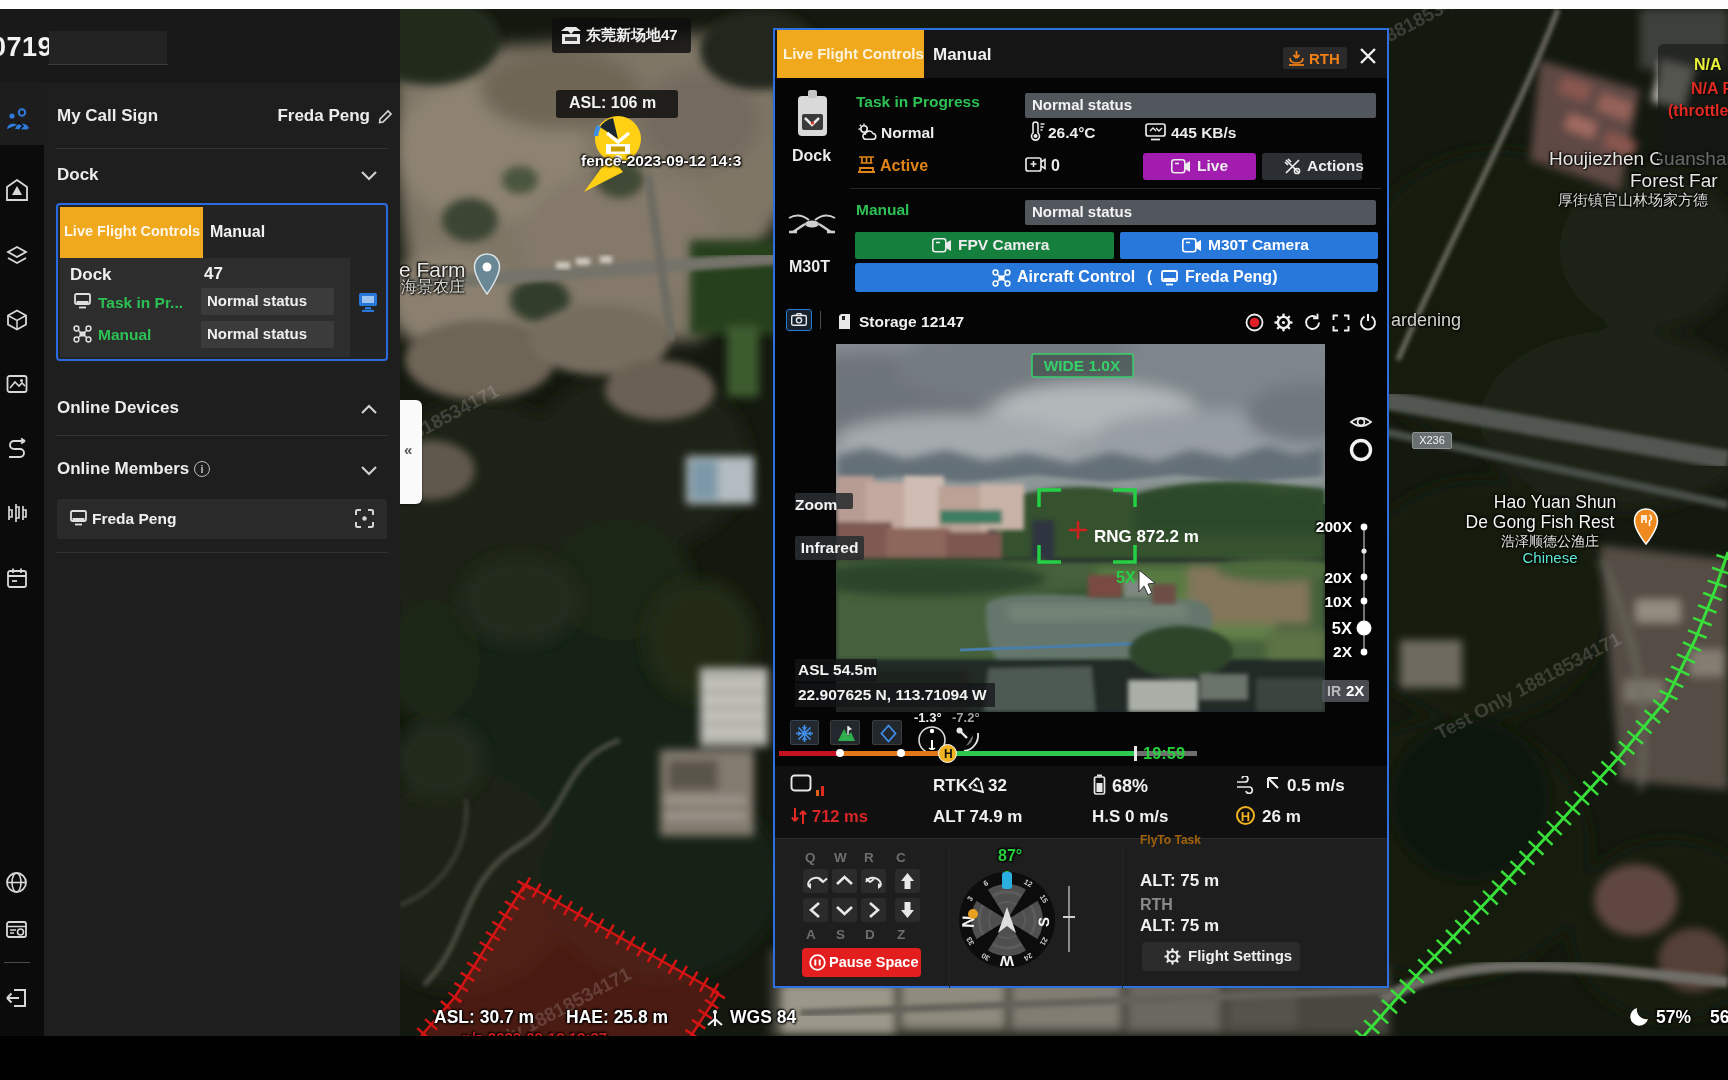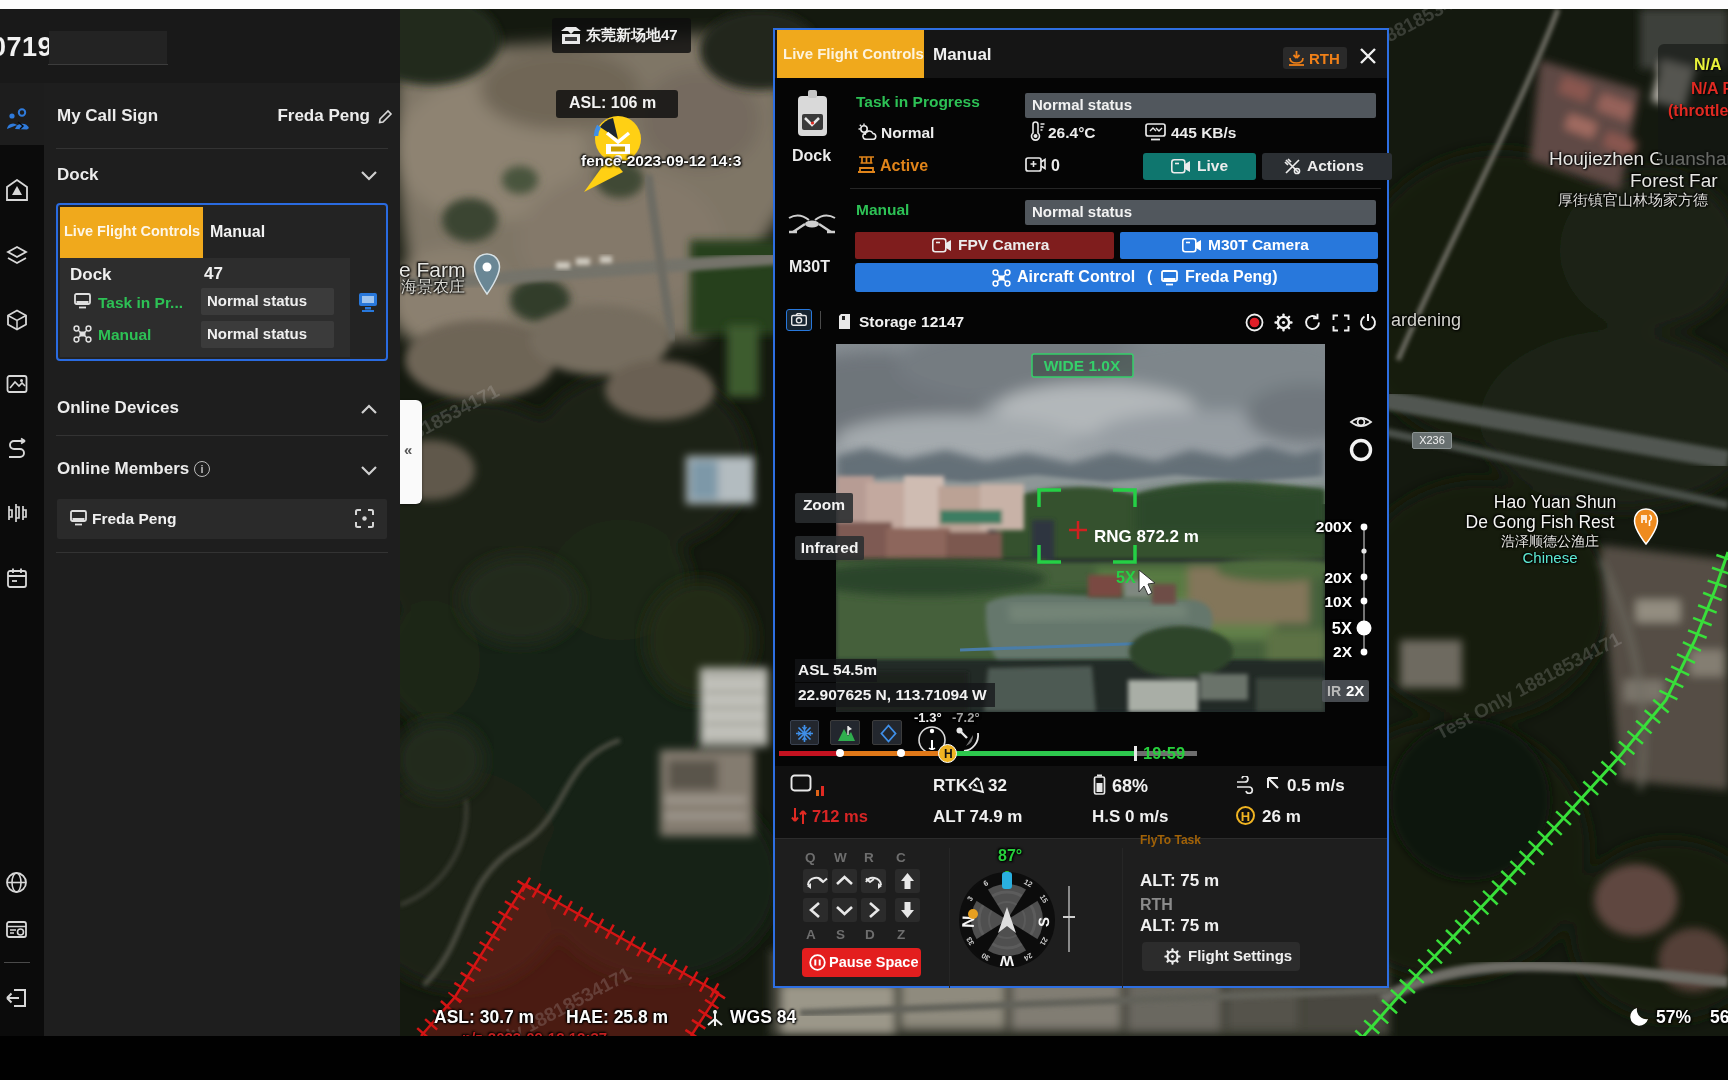--- a/index.html
+++ b/index.html
@@ -451,42 +451,42 @@
           <path d="M2 18 h17 M4 18 v-4 h13 v4" stroke="#e0841a" stroke-width="1.8" fill="none"></path>
           <path d="M3 3 h15 M6 3 v6 M10.5 3 v6 M15 3 v6 M4.5 9 h12" stroke="#e0841a" stroke-width="1.7" fill="none"></path>
         </svg></div>
     <div class="abs" style="left:105px;top:127px;font-size:16px;font-weight:bold;color:#e0841a;">Active</div>
     <div class="abs" style="left:250px;top:125px;"><svg width="21" height="19" viewBox="0 0 21 19">
           <rect x="1" y="3" width="15" height="13" rx="2" fill="none" stroke="#e8e8e8" stroke-width="1.7"></rect>
           <path d="M16 7 l4-2.5 v9 L16 11" fill="none" stroke="#e8e8e8" stroke-width="1.6"></path>
           <path d="M8.5 6 v6 M5.5 9 h6" stroke="#e8e8e8" stroke-width="1.6"></path>
         </svg></div>
     <div class="abs" style="left:276px;top:127px;font-size:16px;font-weight:bold;color:#ececec;">0</div>
-    <div class="abs" style="left:368px;top:123px;width:113px;height:27px;background:#0f766e;border-radius:3px;">
+    <div class="abs" style="left:368px;top:123px;width:113px;height:27px;background:#a21caf;border-radius:3px;">
       <svg class="abs" style="left:28px;top:6px;" width="20" height="15" viewBox="0 0 20 15">
           <rect x="0.8" y="0.8" width="13" height="13" rx="2.5" fill="none" stroke="#ececec" stroke-width="1.6"></rect>
           <path d="M14 5 l5-3 v11 l-5-3" fill="#ececec"></path>
           <path d="M4 4.5 h4" stroke="#ececec" stroke-width="1.6"></path>
         </svg>
       <div class="abs" style="left:54px;top:4px;font-size:15.5px;font-weight:bold;color:#ececec;">Live</div>
     </div>
-    <div class="abs" style="left:487px;top:123px;width:130px;height:27px;background:#2b2f33;border-radius:3px;">
+    <div class="abs" style="left:487px;top:123px;width:100px;height:27px;background:#2b2f33;border-radius:3px;">
       <svg class="abs" style="left:22px;top:5px;" width="17" height="17" viewBox="0 0 17 17">
           <path d="M2 15 L15 2 M2 2 L15 15 M4 1 l3 3 M1 4 l3 3" stroke="#ececec" stroke-width="1.7" fill="none"></path>
           <circle cx="13" cy="13" r="2.6" fill="none" stroke="#ececec" stroke-width="1.5"></circle>
         </svg>
       <div class="abs" style="left:45px;top:4px;font-size:15.5px;font-weight:bold;color:#ececec;">Actions</div>
     </div>
     <div class="abs" style="left:75px;top:158px;width:531px;height:1px;background:#262626;"></div>
 
     <div class="abs" style="left:81px;top:171px;font-size:15.5px;font-weight:bold;color:#2dc155;">Manual</div>
     <div class="abs" style="left:250px;top:170px;width:351px;height:25px;background:#51575d;border-radius:2px;">
       <div style="padding:3px 0 0 7px;font-size:15px;font-weight:bold;color:#f2f2f2;">Normal status</div>
     </div>
-    <div class="abs" style="left:80px;top:202px;width:259px;height:27px;background:#7f1d1d;border-radius:2px;">
+    <div class="abs" style="left:80px;top:202px;width:259px;height:27px;background:#15803d;border-radius:2px;">
       <svg class="abs" style="left:77px;top:6px;" width="20" height="15" viewBox="0 0 20 15">
           <rect x="0.8" y="0.8" width="13" height="13" rx="2.5" fill="none" stroke="#ececec" stroke-width="1.6"></rect>
           <path d="M14 5 l5-3 v11 l-5-3" fill="#ececec"></path>
           <path d="M4 4.5 h4" stroke="#ececec" stroke-width="1.6"></path>
         </svg>
       <div class="abs" style="left:103px;top:4px;font-size:15.5px;font-weight:bold;color:#ececec;">FPV Camera</div>
     </div>
     <div class="abs" style="left:345px;top:202px;width:258px;height:27px;background:#2878dc;border-radius:2px;">
       <svg class="abs" style="left:62px;top:6px;" width="20" height="15" viewBox="0 0 20 15">
           <rect x="0.8" y="0.8" width="13" height="13" rx="2.5" fill="none" stroke="#fff" stroke-width="1.6"></rect>
@@ -644,21 +644,21 @@
               <path d="M225 218 H203 V201"></path>
           </g>
           <path d="M242 177 V195 M233 186 H251" stroke="#d02020" stroke-width="2.5"></path>
           <text x="258" y="198" fill="#fff" font-size="17" font-weight="bold">RNG 872.2 m</text>
           <text x="280" y="239" fill="#25d045" font-size="16" font-weight="bold">5X</text>
           <path d="M303 226 l0 22 5-6 4 9 4-2 -4-9 7-1 Z" fill="#fff" stroke="#333" stroke-width="1"></path>
         </g>
       </svg>
     </div>
 
-    <div class="abs" style="left:20px;top:463px;width:58px;height:30px;background:rgba(42,45,48,0.88);border-radius:2px;text-align:center;">
+    <div class="abs" style="left:20px;top:463px;width:58px;height:16px;background:rgba(42,45,48,0.88);border-radius:2px;text-align:left;">
       <div style="padding-top:3px;font-size:15.5px;font-weight:bold;color:#f2f2f2;">Zoom</div>
     </div>
     <div class="abs" style="left:20px;top:506px;width:69px;height:24px;background:rgba(42,45,48,0.88);border-radius:2px;text-align:center;">
       <div style="padding-top:3px;font-size:15.5px;font-weight:bold;color:#f2f2f2;">Infrared</div>
     </div>
     <div class="abs" style="left:20px;top:629px;width:82px;height:23px;background:rgba(20,22,24,0.75);">
       <div style="padding:2px 0 0 3px;font-size:15.5px;font-weight:bold;color:#f2f2f2;">ASL 54.5m</div>
     </div>
     <div class="abs" style="left:20px;top:653px;width:200px;height:24px;background:rgba(20,22,24,0.75);">
       <div style="padding:3px 0 0 3px;font-size:15.5px;font-weight:bold;color:#f2f2f2;">22.907625 N, 113.71094 W</div>

